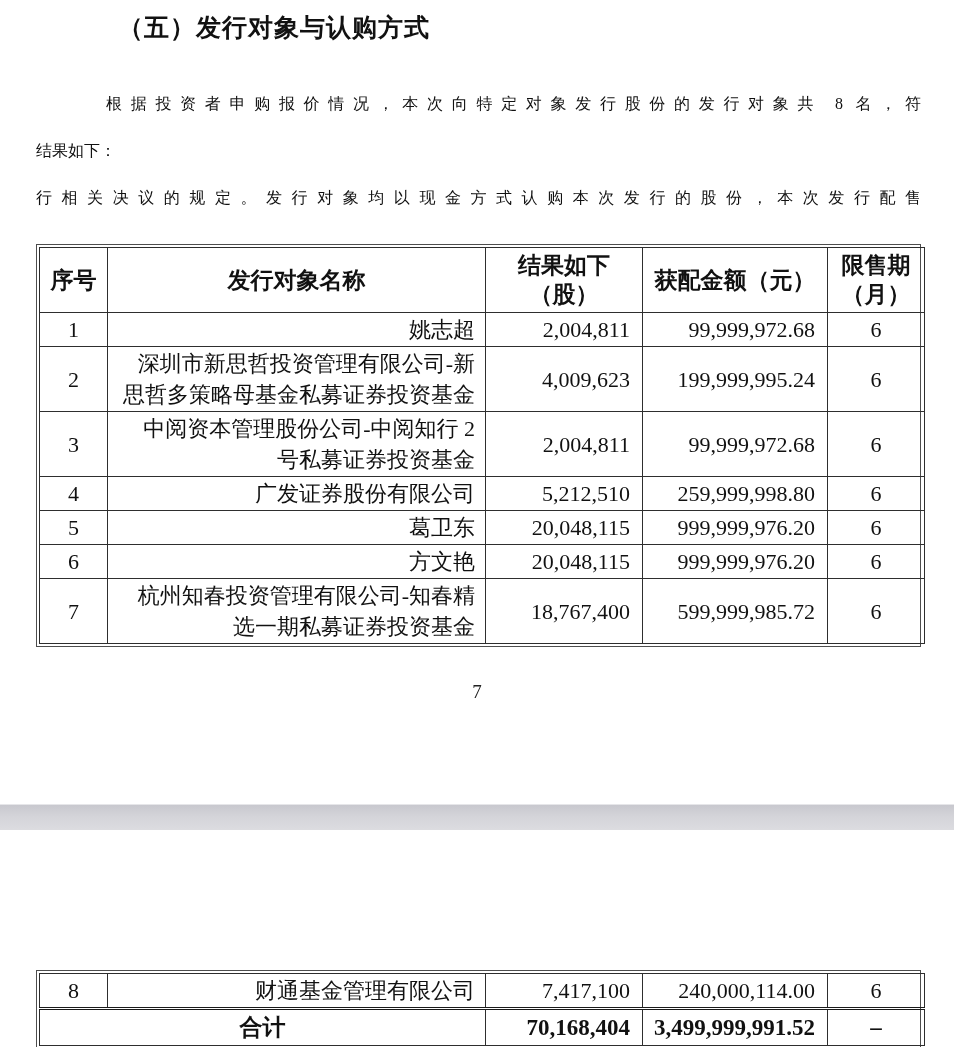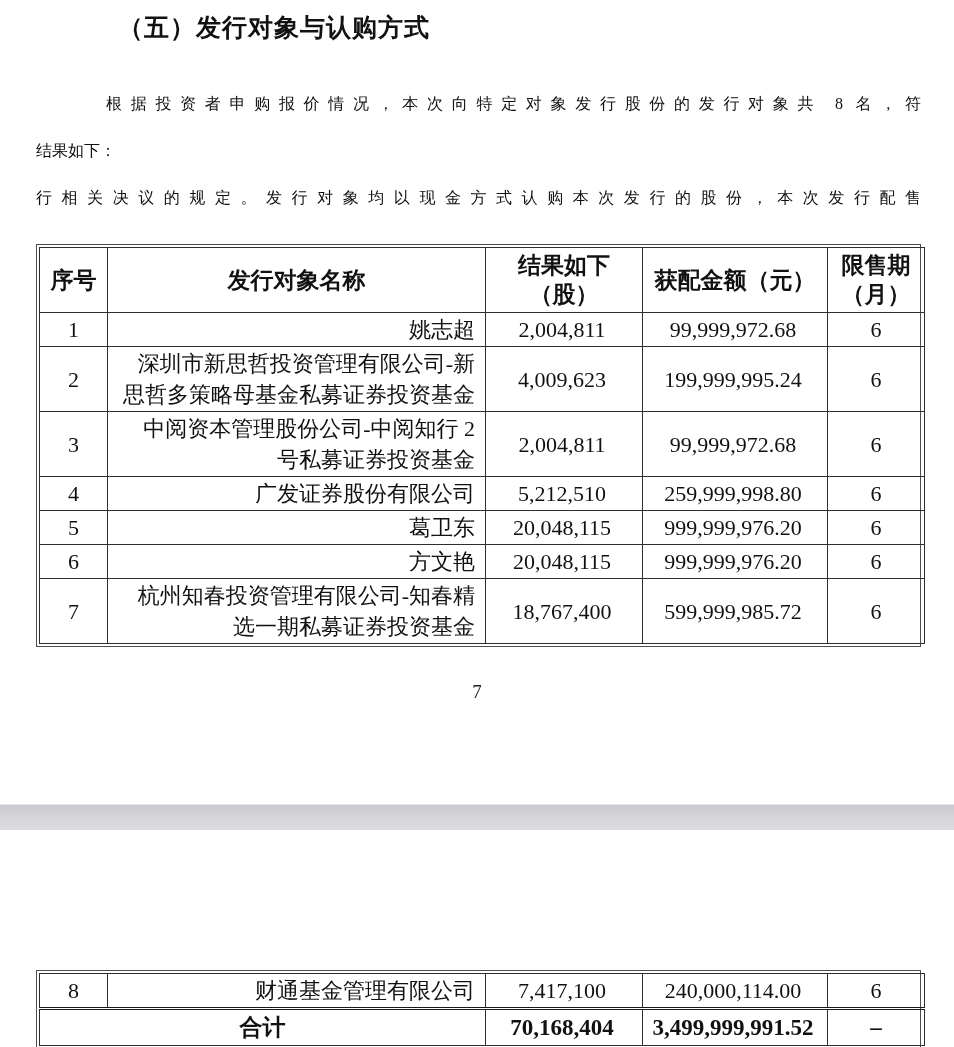--- a/index.html
+++ b/index.html
@@ -32,21 +32,21 @@
   .tbl-wrap.part2{top:970px;}
   table{border-collapse:collapse;width:100%;table-layout:fixed;}
   th,td{border:1px solid #2e2e2e;box-sizing:border-box;}
   th{
     font-size:23px;font-weight:bold;text-align:center;
     line-height:29px;padding:3px 2px;white-space:pre-line;
   }
   td{font-size:22px;line-height:31px;padding:1px 8px;}
   td.c-no{text-align:center;padding:1px 2px;}
   td.c-name{text-align:right;padding-left:14px;padding-right:10px;}
-  td.c-num{text-align:center;padding-right:12px;}
+  td.c-num{text-align:right;padding-right:12px;}
   tr.total-row td{
     font-weight:bold;font-size:23px;height:37px;
     border-top:3px double #1a1a1a;
     margin-top:12px;
   }
   .pageno{
     position:absolute;top:681px;left:0;width:954px;
     text-align:center;font-size:19px;color:#222;
   }
   .page-gap{

